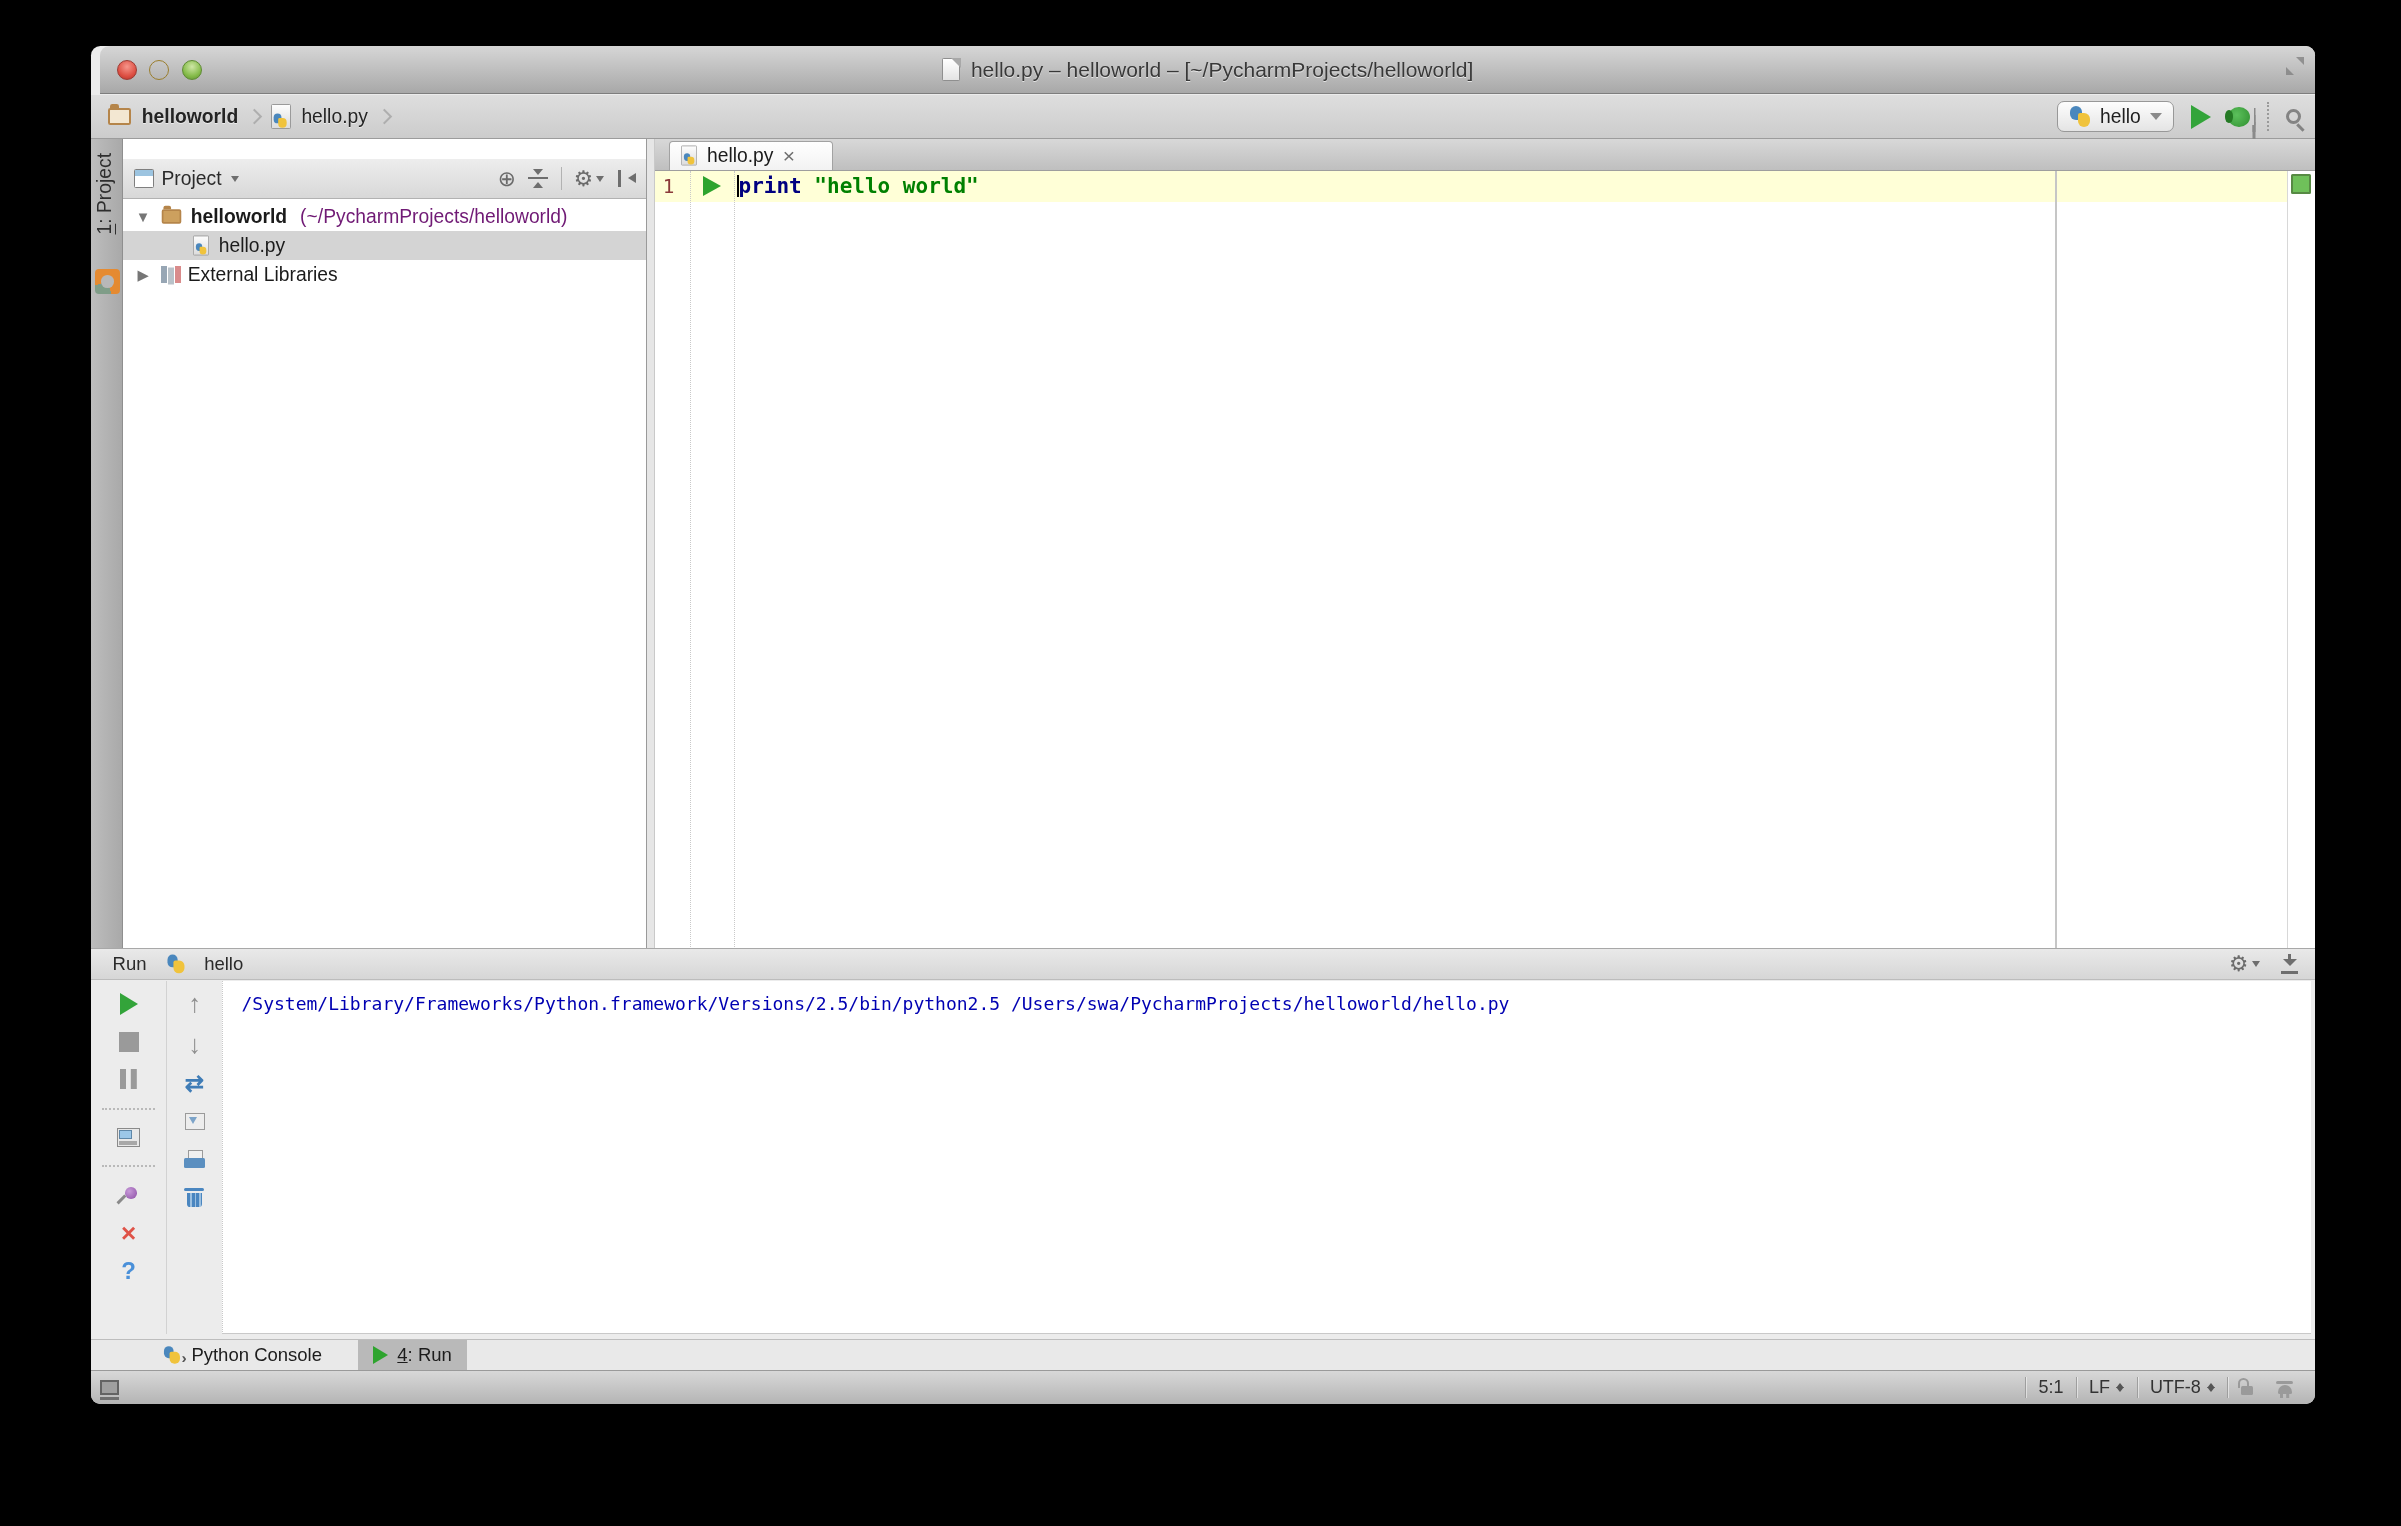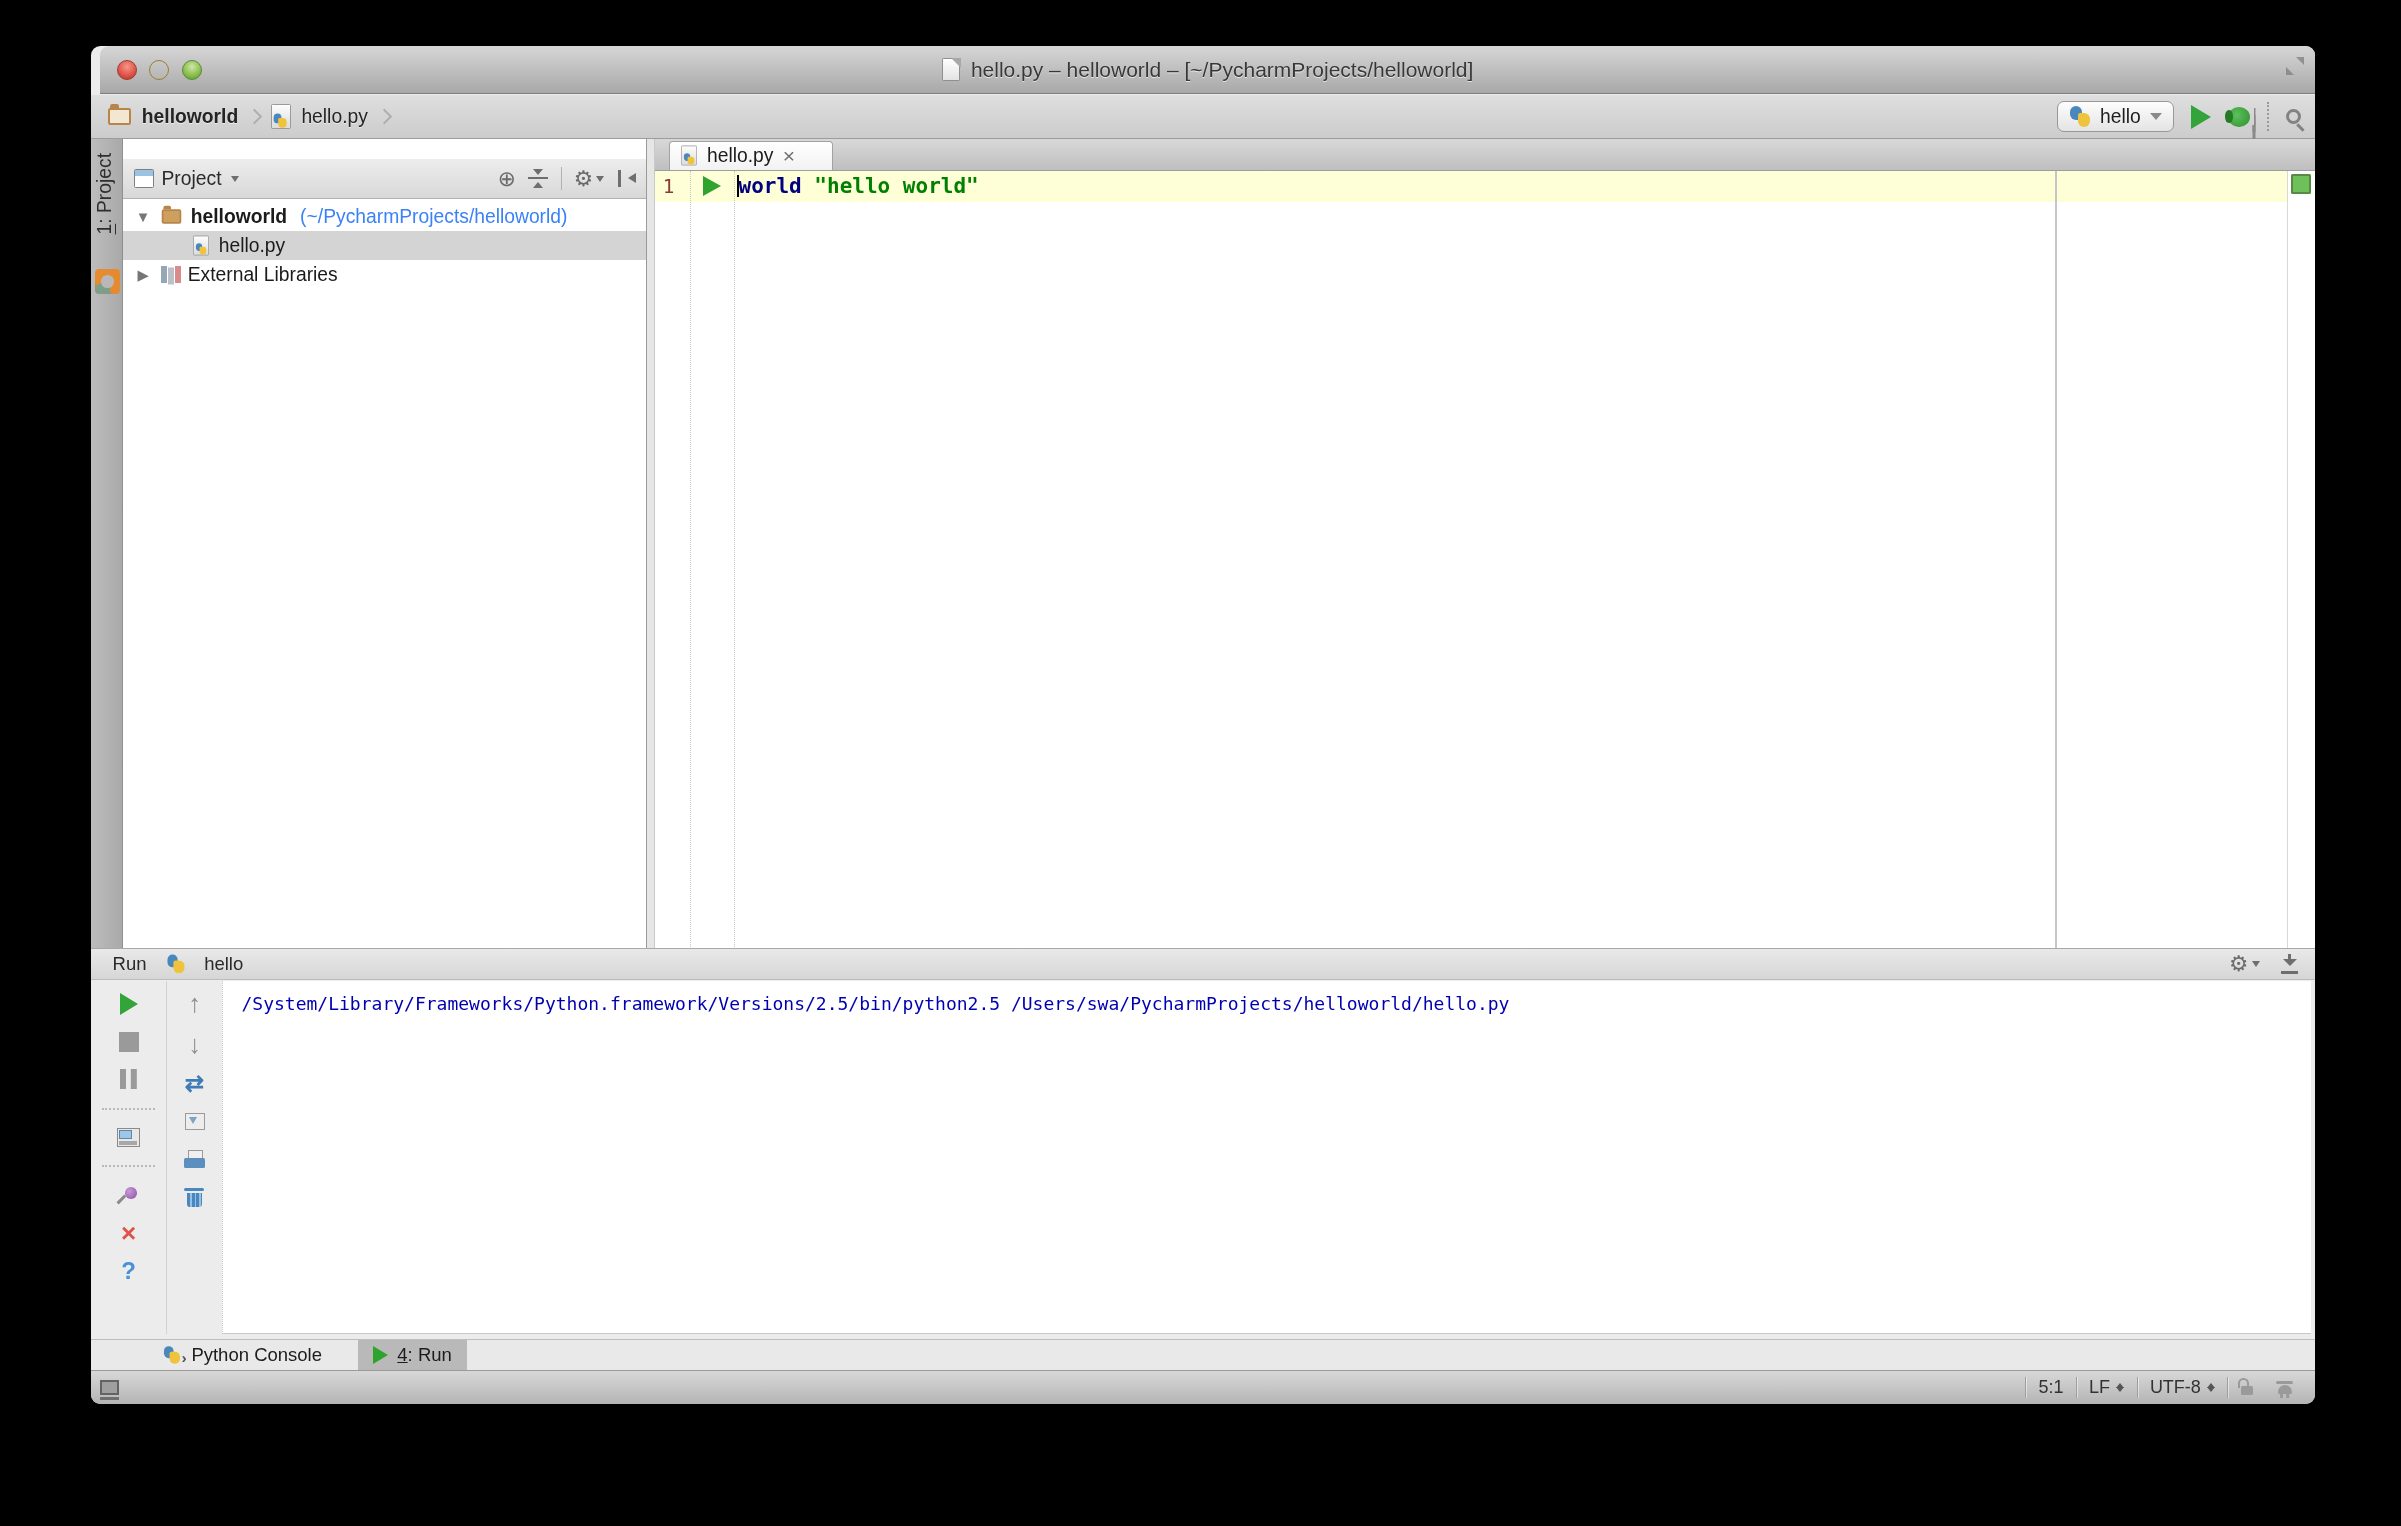--- a/index.html
+++ b/index.html
@@ -86,21 +86,21 @@
   .caret-sm { width:0; height:0; border-left:4.6px solid transparent; border-right:4.6px solid transparent; border-top:6.2px solid #6e6e6e; }
   .hideleft-icon { width:20px; height:18.5px; position:relative; }
   .hideleft-icon::before { content:""; position:absolute; left:1.5px; top:0.8px; width:3.1px; height:17px; background:#6e6e6e; }
   .hideleft-icon::after { content:""; position:absolute; left:6.2px; top:3.9px; border:5.4px solid transparent; border-right:8.5px solid #6e6e6e; }
   .vline { width:0.8px; height:23px; background:#b2b2b2; }
 
   .tree { padding-top:3.1px; }
   .tree-row { height:29px; display:flex; align-items:center; gap:7.7px; font-size:19.3px; color:#1b1b1b; padding-left:10.8px; }
   .tree-row.selected { background:#d4d4d4; }
   .expander { font-size:14.7px; color:#767676; width:18.5px; text-align:center; }
-  .tree-path { color:#3b82f6; white-space:pre; }
+  .tree-path { color:#701a75; white-space:pre; }
   .tree-root-name { font-weight:bold; }
   .indent-1 { padding-left:68px; }
   .books-icon { width:20px; height:18.5px; position:relative; }
   .books-icon::before { content:""; position:absolute; left:1.5px; bottom:0.8px; width:5.4px; height:17px; background:#97a6b4;
      box-shadow:7px 1.5px 0 #b9c2c9, 14px 0 0 #d98b8b; }
 
   .splitter { position:absolute; left:556px; top:0; width:7.7px; height:100%; background:#e6e6e6; border-right:0.8px solid #c9c9c9; }
 
   
   .editor { position:absolute; left:564px; top:0; right:0; height:100%; }
@@ -302,21 +302,21 @@
       </div>
       <div class="editor-body">
         <div class="active-line"></div>
         <div class="gutter-num">
           <div class="line-number">1</div>
         </div>
         <div class="gutter-marks">
           <div class="gutter-run"></div>
         </div>
         <div class="code-area">
-          <div class="code-line"><span class="caret"></span><span class="kw">world </span><span class="str">"hello world"</span></div>
+          <div class="code-line"><span class="caret"></span><span class="kw">print </span><span class="str">"hello world"</span></div>
         </div>
         <div class="margin-line"></div>
         <div class="stripe-col">
           <div class="ok-marker"></div>
         </div>
       </div>
     </div>
   </div>
 
   <div class="runpanel">

